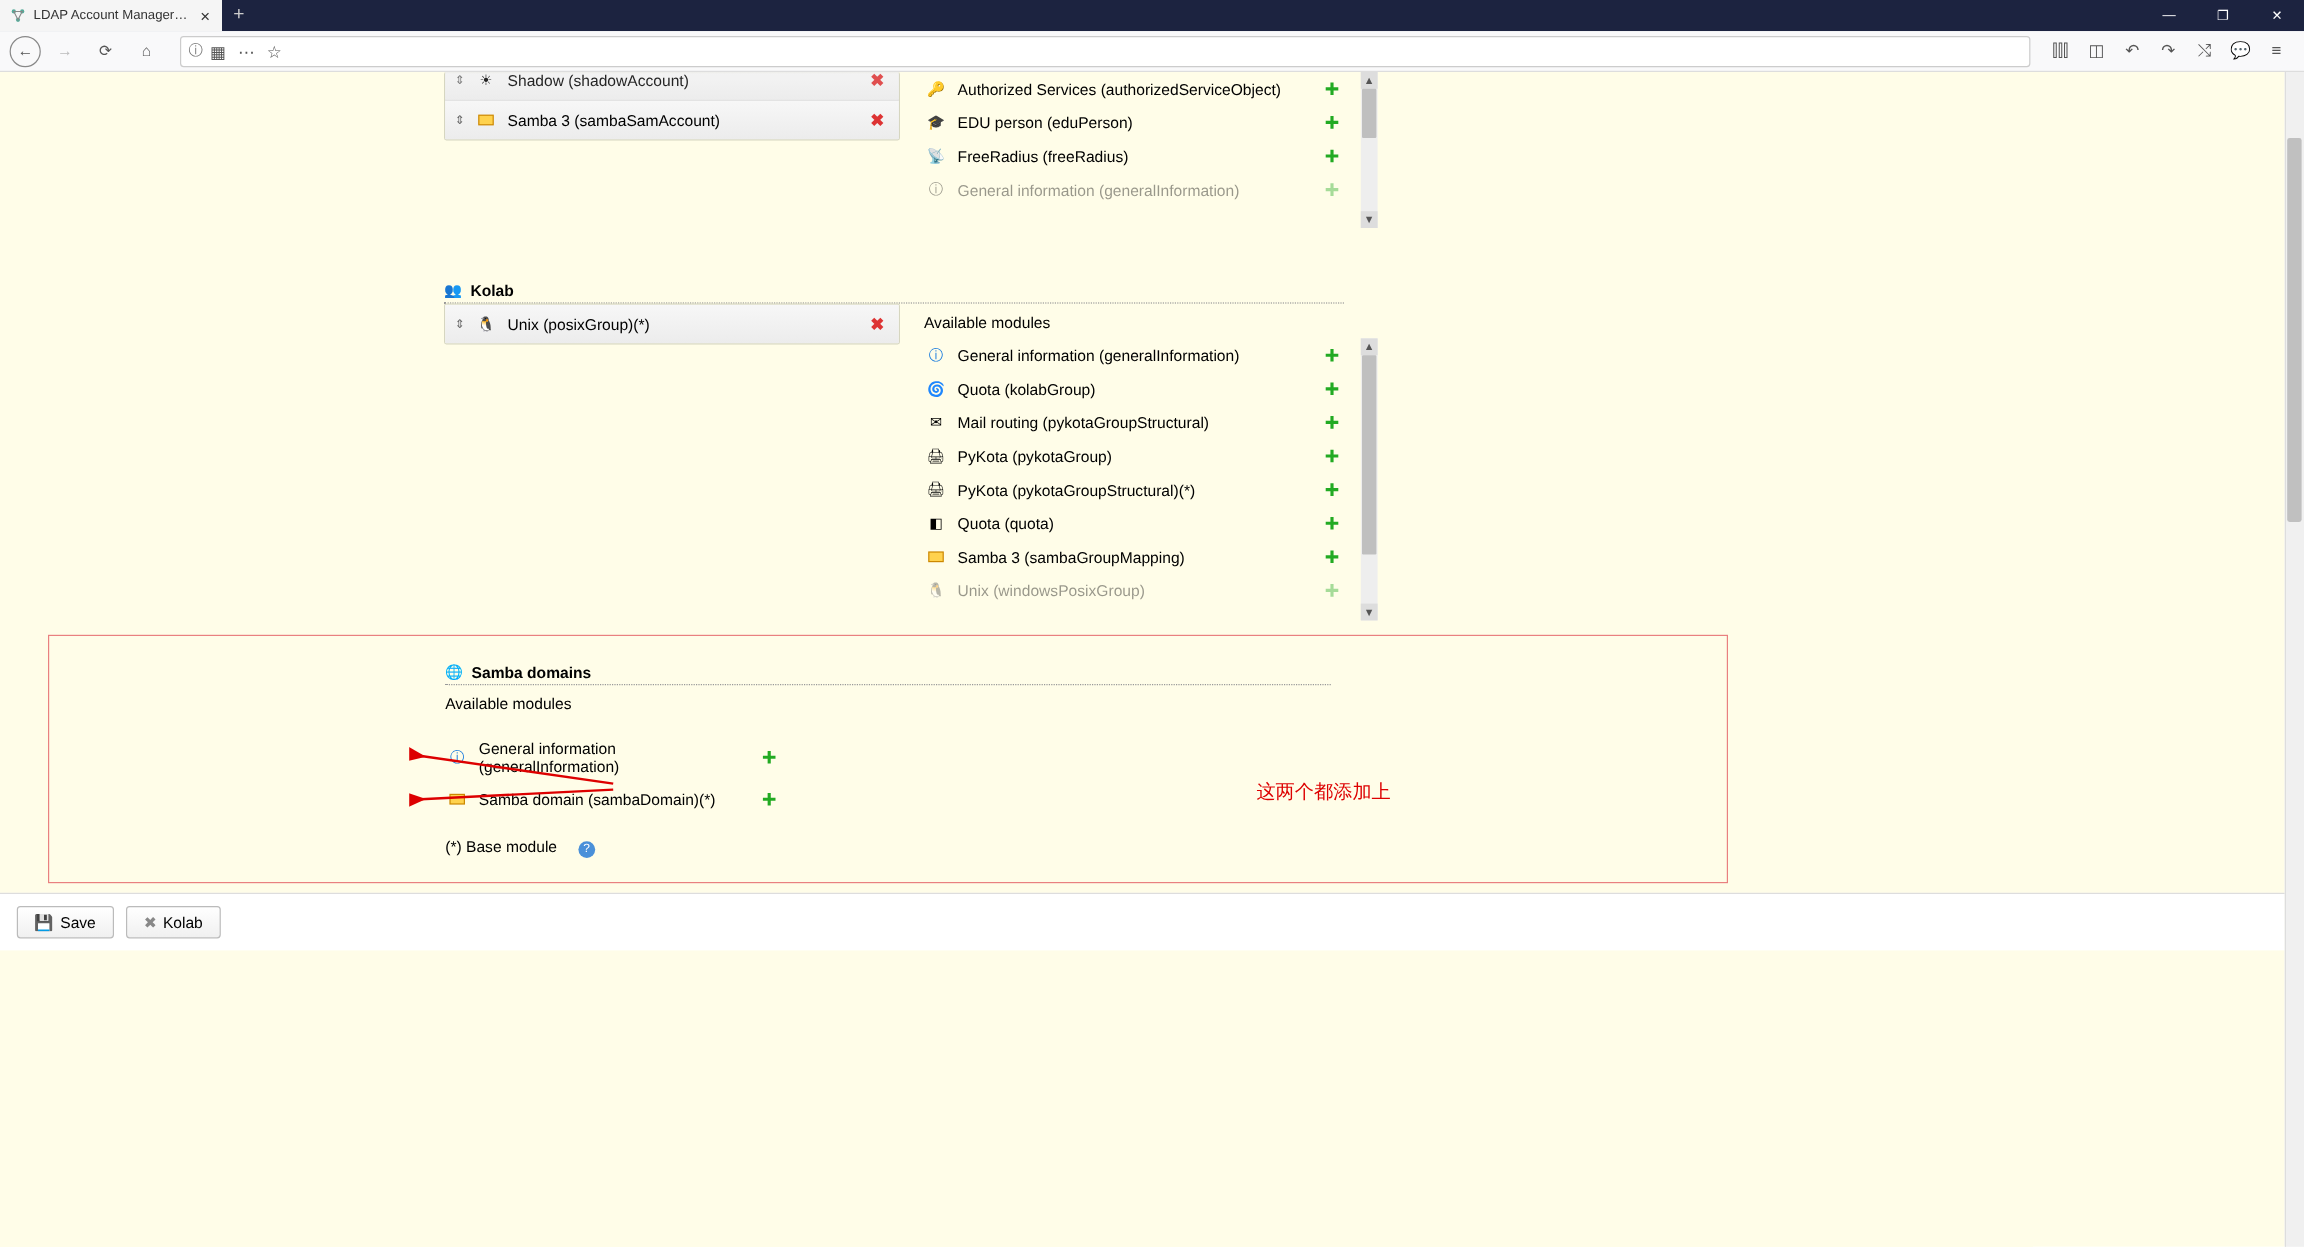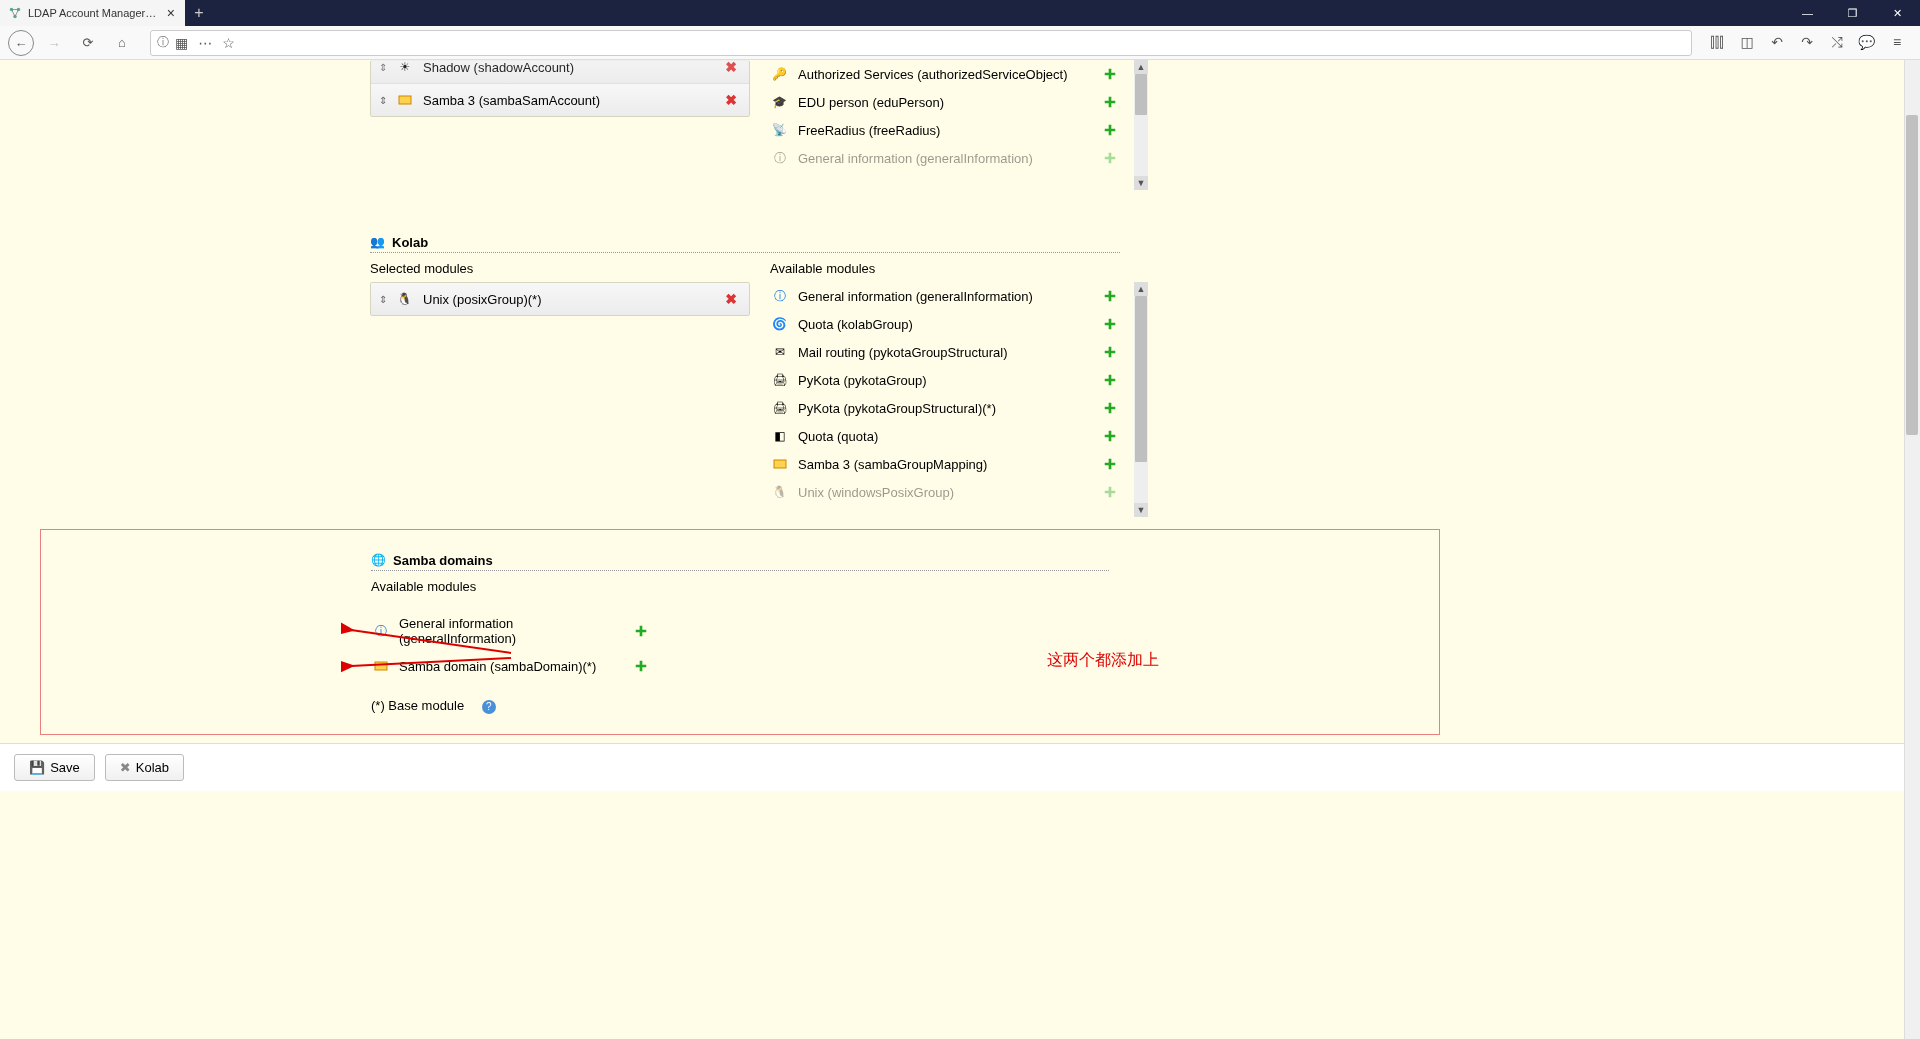--- a/index.html
+++ b/index.html
@@ -204,21 +204,20 @@
         </div>
       </div>
 
       <div class="section-wrap" style="margin-top:40px;">
         <div class="section-header">
           <span class="mini-icon">👥</span>
           <span>Kolab</span>
         </div>
         <div class="cols">
           <div class="col col-left">
-            <div class="subhead">Selected modules</div>
             <div class="sel-box">
               <div class="sel-row">
                 <span class="drag-handle">⇕</span>
                 <span class="mini-icon">🐧</span>
                 <span class="label">Unix (posixGroup)(*)</span>
                 <span class="del-x">✖</span>
               </div>
             </div>
           </div>
           <div class="col col-right">

